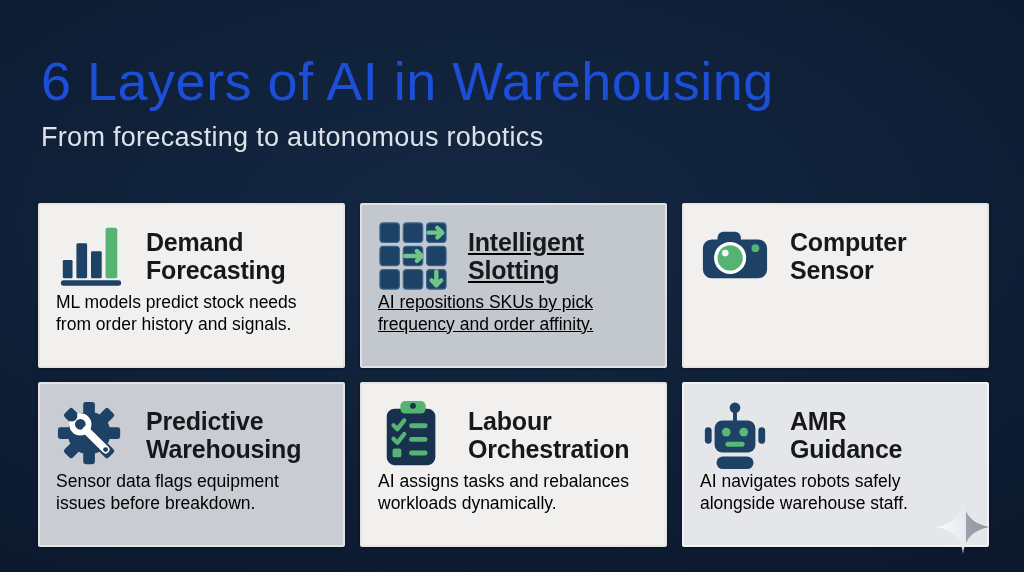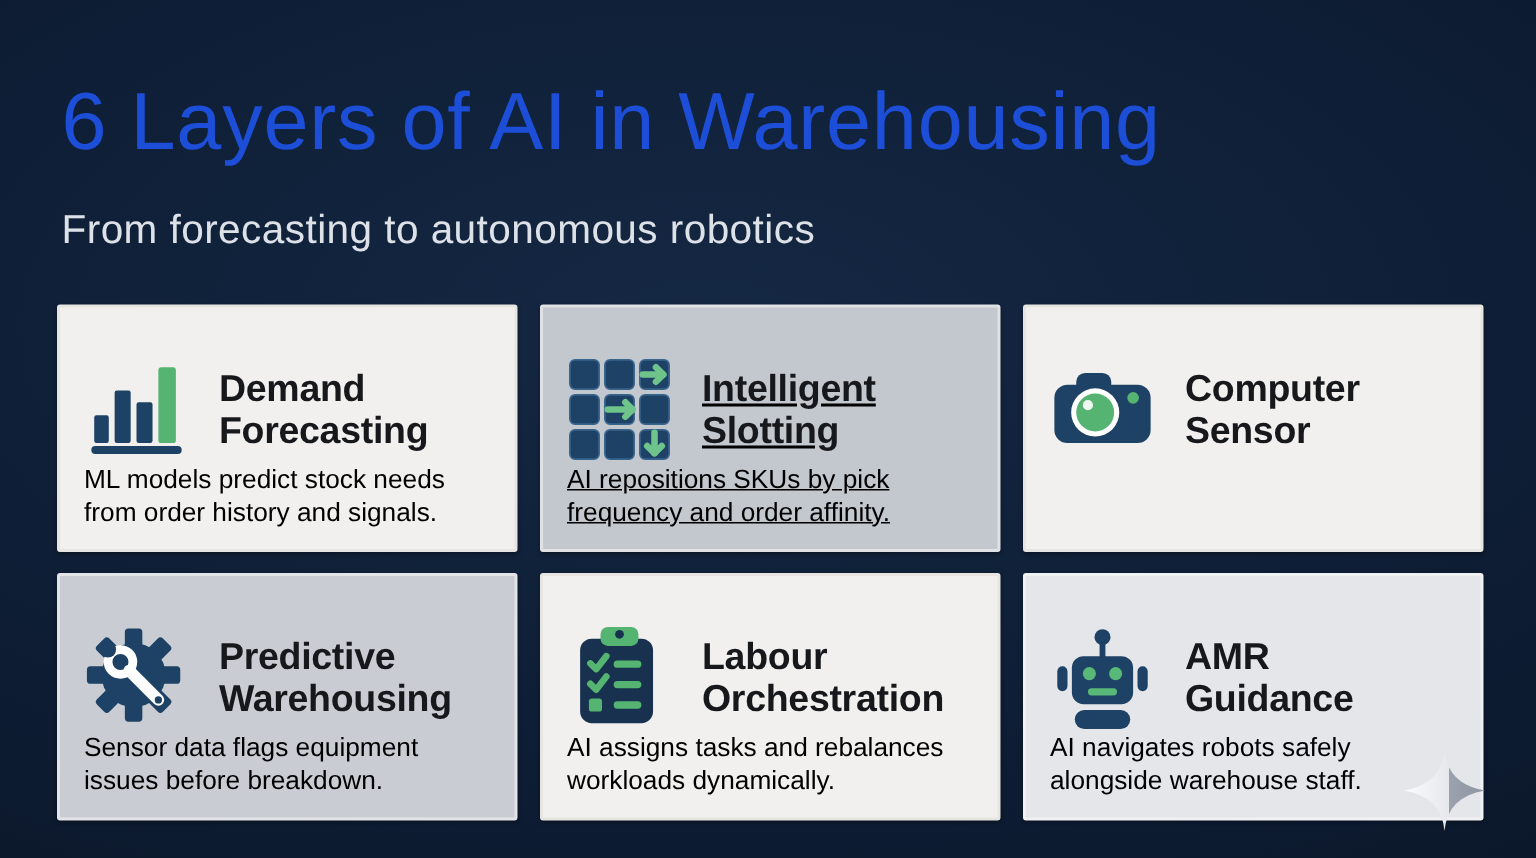--- a/index.html
+++ b/index.html
@@ -11,39 +11,39 @@
   }
   .header { position: absolute; left: 41px; top: 50px; }
   .title {
     font-size: 54px;
     font-weight: 500;
     letter-spacing: 0.5px;
     color: #1d4ed8;
     white-space: nowrap;
   }
   .subtitle {
-    margin-top: 26px;
+    margin-top: 10px;
     font-size: 27px;
     font-weight: 400;
     letter-spacing: 0.3px;
     color: #dde2e8;
     white-space: nowrap;
   }
   .grid {
     position: absolute;
     left: 38px; top: 203px;
     width: 951px;
     display: grid;
     grid-template-columns: repeat(3, 1fr);
     grid-template-rows: 165px 165px;
     gap: 14px 15px;
   }
   .card {
     border-radius: 2px;
-    padding: 32px 16px 12px 16px;
+    padding: 15px 16px 12px 16px;
     overflow: hidden;
     box-shadow: 0 1px 3px rgba(0,0,0,0.35);
   }
   .card.light { background: #f1f0ee; border: 2px solid #e6e5e2; }
   .card.gray  { background: #c3c7ce; border: 2px solid #dfe1e5; text-decoration: underline; }
   .card.gray2 { background: #c9ccd3; border: 2px solid #e2e4e8; }
   .card.soft  { background: #e5e6ea; border: 2px solid #f0f1f3; }
   .card-top { display: flex; align-items: center; gap: 20px; height: 72px; }
   .icon { width: 70px; height: 70px; flex: none; display: block; }
   .icon svg { width: 70px; height: 70px; display: block; }

